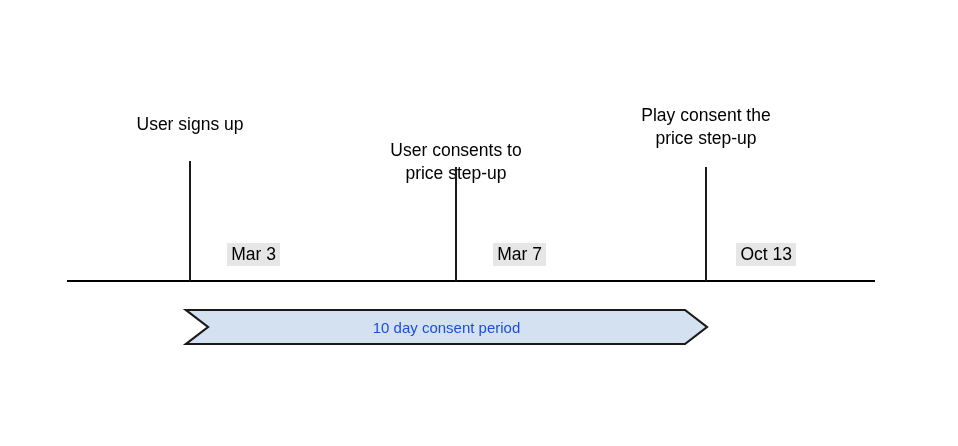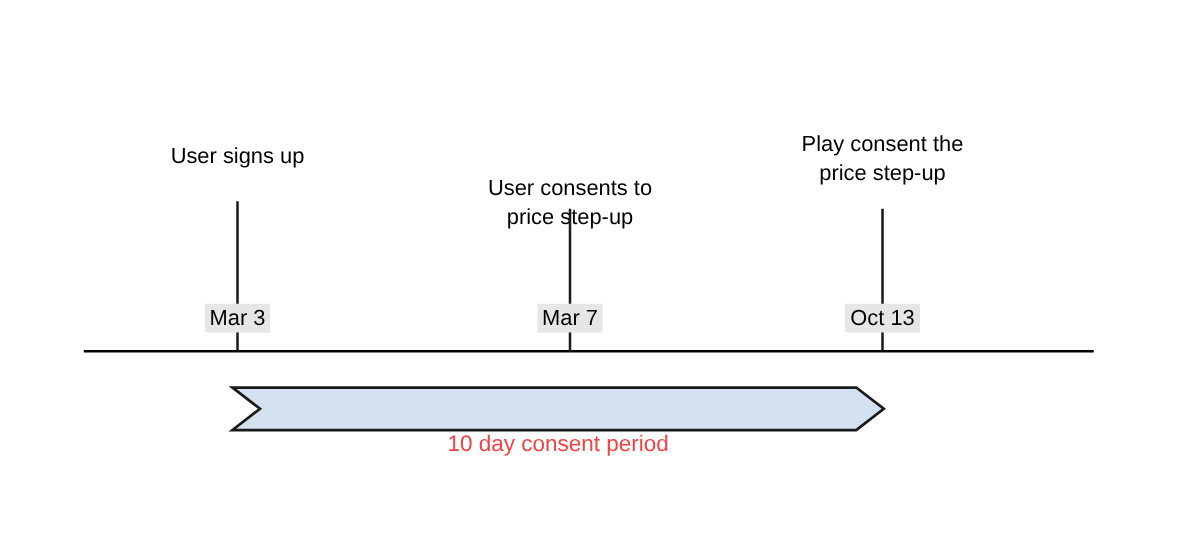--- a/index.html
+++ b/index.html
@@ -55,21 +55,21 @@
     position: absolute;
     left: -1px;
     width: 0;
     border-left: 2px solid #1a1a1a;
   }
 
   .event-date {
     position: absolute;
     left: -90px;
     width: 180px;
-    text-align: center;
+    text-align: right;
     font-size: 17.5px;
     line-height: 22px;
   }
   .event-date span {
     background: #e6e6e6;
     padding: 1px 4px 2px 4px;
     color: #000000;
   }
 
   
@@ -88,24 +88,23 @@
   }
   .period-label {
     position: absolute;
     left: 0;
     top: 0;
     width: 523px;
     height: 36px;
     display: flex;
     align-items: center;
     justify-content: center;
-    font-size: 18px;
-    color: #ef4444;
+    font-size: 15px;
+    color: #1d4ed8;
     pointer-events: none;
-    margin-top: 28px;
   }
 </style>
 </head>
 <body>
 
 <div id="timeline-diagram">
 
   <div class="axis-line"></div>
 
   <div class="event-marker" style="left:190px;">

